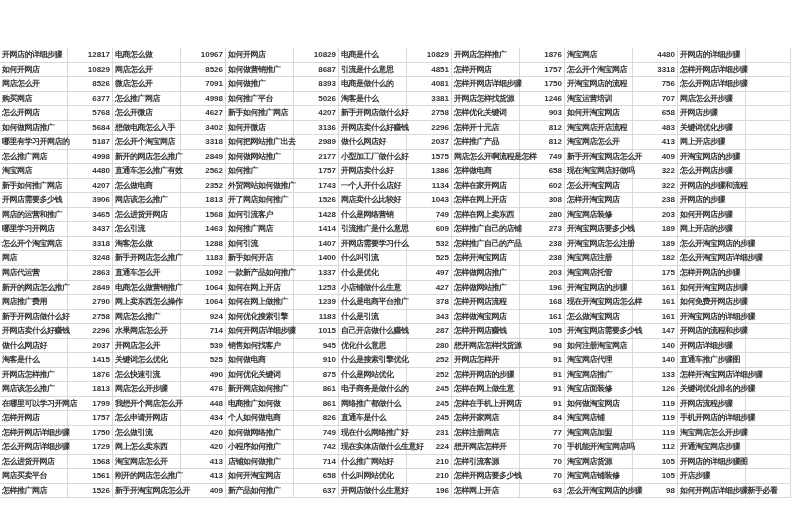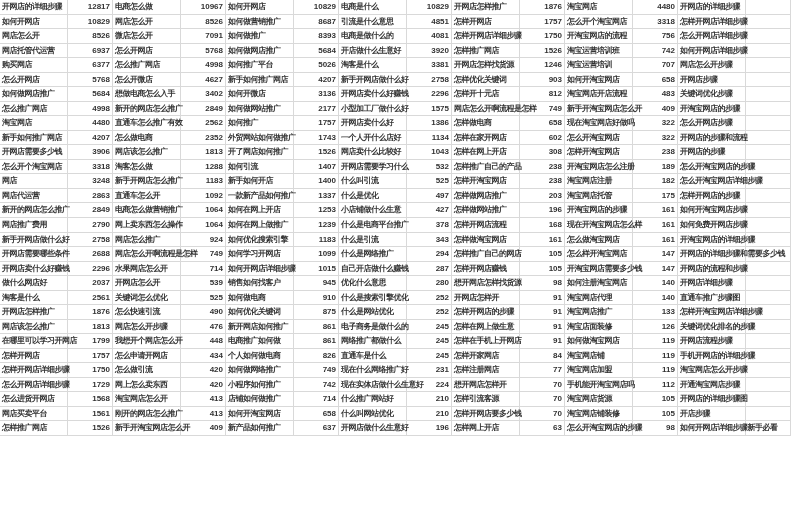--- a/index.html
+++ b/index.html
@@ -4,20 +4,21 @@
 <style>
   html,body{margin:0;padding:0;}
   body{
     width:800px;height:523px;overflow:hidden;background:#ffffff;
     font-family:"Liberation Sans","DejaVu Sans",sans-serif;
   }
   .sheet{width:800px;height:523px;overflow:hidden;position:relative;background:#ffffff;}
   table.grid{
     border-collapse:separate;border-spacing:0;table-layout:fixed;
     width:791px;
+    margin-top:48px;
   }
   table.grid td{
     height:13.53px;line-height:13.53px;
     padding:0 2px;
     font-size:8px;
     color:#333333;
     white-space:nowrap;
     border-right:1px solid #d9d9d9;
     border-bottom:1px solid #d9d9d9;
     background:#ffffff;
@@ -106,36 +107,20 @@
           <td class="kw">电商是做什么的</td>
           <td class="num">4081</td>
           <td class="kw">怎样开网店详细步骤</td>
           <td class="num">1750</td>
           <td class="kw">开淘宝网店的流程</td>
           <td class="num">756</td>
           <td class="kw">怎么开网店详细步骤</td>
           <td class="num"></td>
         </tr>
         <tr>
-          <td class="kw rowhead">网店托管代运营</td>
-          <td class="num">6937</td>
-          <td class="kw">怎么开网店</td>
-          <td class="num">5768</td>
-          <td class="kw">如何做网店推广</td>
-          <td class="num">5684</td>
-          <td class="kw">开店做什么生意好</td>
-          <td class="num">3920</td>
-          <td class="kw">怎样推广网店</td>
-          <td class="num">1526</td>
-          <td class="kw">淘宝运营培训班</td>
-          <td class="num">742</td>
-          <td class="kw">如何开网店详细步骤</td>
-          <td class="num"></td>
-        </tr>
-        <tr>
           <td class="kw rowhead">购买网店</td>
           <td class="num">6377</td>
           <td class="kw">怎么推广网店</td>
           <td class="num">4998</td>
           <td class="kw">如何推广平台</td>
           <td class="num">5026</td>
           <td class="kw">淘客是什么</td>
           <td class="num">3381</td>
           <td class="kw">开网店怎样找货源</td>
           <td class="num">1246</td>
@@ -170,20 +155,36 @@
           <td class="kw">开网店卖什么好赚钱</td>
           <td class="num">2296</td>
           <td class="kw">怎样开十元店</td>
           <td class="num">812</td>
           <td class="kw">淘宝网店开店流程</td>
           <td class="num">483</td>
           <td class="kw">关键词优化步骤</td>
           <td class="num"></td>
         </tr>
         <tr>
+          <td class="kw rowhead">哪里有学习开网店的</td>
+          <td class="num">5187</td>
+          <td class="kw">怎么开个淘宝网店</td>
+          <td class="num">3318</td>
+          <td class="kw">如何把网站推广出去</td>
+          <td class="num">2989</td>
+          <td class="kw">做什么网店好</td>
+          <td class="num">2037</td>
+          <td class="kw">怎样推广产品</td>
+          <td class="num">812</td>
+          <td class="kw">淘宝网店怎么开</td>
+          <td class="num">413</td>
+          <td class="kw">网上开店步骤</td>
+          <td class="num"></td>
+        </tr>
+        <tr>
           <td class="kw rowhead">怎么推广网店</td>
           <td class="num">4998</td>
           <td class="kw">新开的网店怎么推广</td>
           <td class="num">2849</td>
           <td class="kw">如何做网站推广</td>
           <td class="num">2177</td>
           <td class="kw">小型加工厂做什么好</td>
           <td class="num">1575</td>
           <td class="kw">网店怎么开啊流程是怎样</td>
           <td class="num">749</td>
@@ -234,20 +235,52 @@
           <td class="kw">网店卖什么比较好</td>
           <td class="num">1043</td>
           <td class="kw">怎样在网上开店</td>
           <td class="num">308</td>
           <td class="kw">怎样开淘宝网店</td>
           <td class="num">238</td>
           <td class="kw">开网店的步骤</td>
           <td class="num"></td>
         </tr>
         <tr>
+          <td class="kw rowhead">网店的运营和推广</td>
+          <td class="num">3465</td>
+          <td class="kw">怎么进货开网店</td>
+          <td class="num">1568</td>
+          <td class="kw">如何引流客户</td>
+          <td class="num">1428</td>
+          <td class="kw">什么是网络营销</td>
+          <td class="num">749</td>
+          <td class="kw">怎样在网上卖东西</td>
+          <td class="num">280</td>
+          <td class="kw">淘宝网店装修</td>
+          <td class="num">203</td>
+          <td class="kw">如何开网店步骤</td>
+          <td class="num"></td>
+        </tr>
+        <tr>
+          <td class="kw rowhead">哪里学习开网店</td>
+          <td class="num">3437</td>
+          <td class="kw">怎么引流</td>
+          <td class="num">1463</td>
+          <td class="kw">如何推广网店</td>
+          <td class="num">1414</td>
+          <td class="kw">引流推广是什么意思</td>
+          <td class="num">609</td>
+          <td class="kw">怎样推广自己的店铺</td>
+          <td class="num">273</td>
+          <td class="kw">开淘宝网店要多少钱</td>
+          <td class="num">189</td>
+          <td class="kw">网上开店的步骤</td>
+          <td class="num"></td>
+        </tr>
+        <tr>
           <td class="kw rowhead">怎么开个淘宝网店</td>
           <td class="num">3318</td>
           <td class="kw">淘客怎么做</td>
           <td class="num">1288</td>
           <td class="kw">如何引流</td>
           <td class="num">1407</td>
           <td class="kw">开网店需要学习什么</td>
           <td class="num">532</td>
           <td class="kw">怎样推广自己的产品</td>
           <td class="num">238</td>
@@ -330,36 +363,20 @@
           <td class="kw">什么是引流</td>
           <td class="num">343</td>
           <td class="kw">怎样做淘宝网店</td>
           <td class="num">161</td>
           <td class="kw">怎么做淘宝网店</td>
           <td class="num">161</td>
           <td class="kw">开淘宝网店的详细步骤</td>
           <td class="num"></td>
         </tr>
         <tr>
-          <td class="kw rowhead">开网店需要哪些条件</td>
-          <td class="num">2688</td>
-          <td class="kw">网店怎么开啊流程是怎样</td>
-          <td class="num">749</td>
-          <td class="kw">如何学习开网店</td>
-          <td class="num">1099</td>
-          <td class="kw">什么是网络推广</td>
-          <td class="num">294</td>
-          <td class="kw">怎样推广自己的网店</td>
-          <td class="num">105</td>
-          <td class="kw">怎么样开淘宝网店</td>
-          <td class="num">147</td>
-          <td class="kw">开网店的详细步骤和需要多少钱</td>
-          <td class="num"></td>
-        </tr>
-        <tr>
           <td class="kw rowhead">开网店卖什么好赚钱</td>
           <td class="num">2296</td>
           <td class="kw">水果网店怎么开</td>
           <td class="num">714</td>
           <td class="kw">如何开网店详细步骤</td>
           <td class="num">1015</td>
           <td class="kw">自己开店做什么赚钱</td>
           <td class="num">287</td>
           <td class="kw">怎样开网店赚钱</td>
           <td class="num">105</td>
@@ -379,21 +396,21 @@
           <td class="num">280</td>
           <td class="kw">想开网店怎样找货源</td>
           <td class="num">98</td>
           <td class="kw">如何注册淘宝网店</td>
           <td class="num">140</td>
           <td class="kw">开网店详细步骤</td>
           <td class="num"></td>
         </tr>
         <tr>
           <td class="kw rowhead">淘客是什么</td>
-          <td class="num">2561</td>
+          <td class="num">1415</td>
           <td class="kw">关键词怎么优化</td>
           <td class="num">525</td>
           <td class="kw">如何做电商</td>
           <td class="num">910</td>
           <td class="kw">什么是搜索引擎优化</td>
           <td class="num">252</td>
           <td class="kw">开网店怎样开</td>
           <td class="num">91</td>
           <td class="kw">淘宝网店代理</td>
           <td class="num">140</td>

